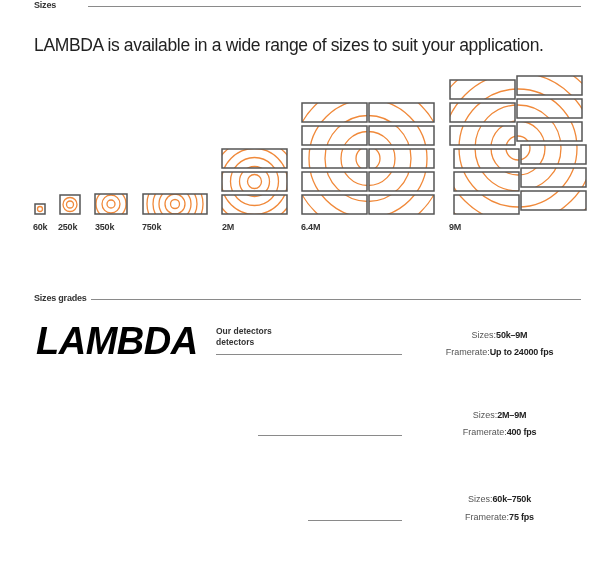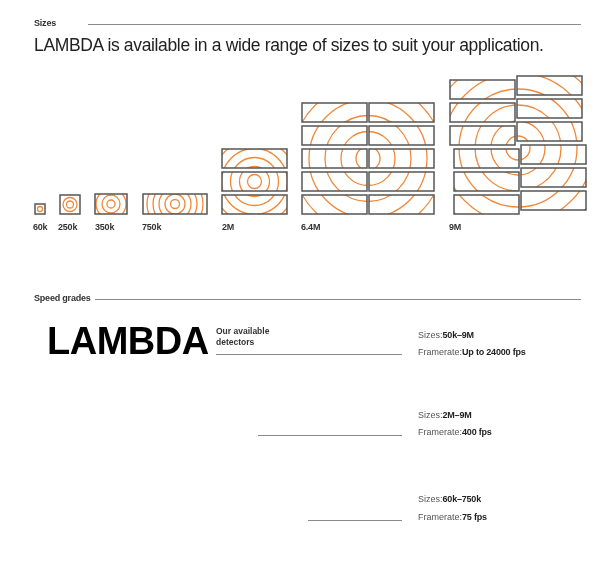--- a/index.html
+++ b/index.html
@@ -9,31 +9,31 @@
     .section-head { position: absolute; left: 34px; right: 30px; display: flex; align-items: center; }
     .section-head .label { font-size: 9px; font-weight: bold; color: #333; white-space: nowrap; letter-spacing: -0.2px; }
     .section-head .rule { flex: 1; height: 1px; background: #8a8a8a; margin-left: 4px; margin-top: 3px; }
 
     .intro { position: absolute; left: 34px; top: 35px; font-size: 17.5px; color: #222; letter-spacing: -0.35px; white-space: nowrap; }
 
     #sizes-figure { position: absolute; left: 0; top: 70px; width: 611px; height: 175px; }
     .size-label { position: absolute; font-size: 9px; font-weight: bold; color: #333; letter-spacing: -0.2px; }
 
     .grade { position: absolute; left: 34px; right: 30px; height: 50px; }
-    .grade-name { position: absolute; left: 13px; font-weight: bold; color: #000; letter-spacing: -0.5px; white-space: nowrap; }
+    .grade-name { position: absolute; left: 2px; font-weight: bold; color: #000; letter-spacing: -0.5px; white-space: nowrap; font-style: italic; }
     .grade-desc { position: absolute; font-size: 8.5px; font-weight: bold; color: #333; line-height: 11px; }
     .grade-rule { position: absolute; height: 1px; background: #8a8a8a; }
-    .spec-row { position: absolute; left: 384px; right: 0; display: flex; justify-content: flex-start; font-size: 9px; }
+    .spec-row { position: absolute; left: 384px; right: 0; display: flex; justify-content: center; font-size: 9px; }
     .spec-key { color: #555; }
     .spec-val { color: #222; font-weight: bold; letter-spacing: -0.2px; }
   </style>
 </head>
 <body>
 
-<div class="section-head" style="top:18px;gap:28px;">
+<div class="section-head" style="top:0;gap:28px;">
   <span class="label">Sizes</span>
   <span class="rule"></span>
 </div>
 
 <div class="intro">LAMBDA is available in a wide range of sizes to suit your application.</div>
 
 <svg id="sizes-figure" viewBox="0 70 611 175" xmlns="http://www.w3.org/2000/svg">
   <defs>
     <clipPath id="c60">
         <rect x="35" y="204" width="10" height="10"></rect>
@@ -173,28 +173,28 @@
 
 <span class="size-label" style="left:33px; top:222px;">60k</span>
 <span class="size-label" style="left:58px; top:222px;">250k</span>
 <span class="size-label" style="left:95px; top:222px;">350k</span>
 <span class="size-label" style="left:142px; top:222px;">750k</span>
 <span class="size-label" style="left:222px; top:222px;">2M</span>
 <span class="size-label" style="left:301px; top:222px;">6.4M</span>
 <span class="size-label" style="left:449px; top:222px;">9M</span>
 
 <div class="section-head" style="top:293px;">
-  <span class="label">Speed grades</span>
+  <span class="label">Sizes grades</span>
   <span class="rule"></span>
 </div>
 
 <div class="grade" style="top:320px;">
   <div class="grade-name" style="top:0px; font-size:38px;">LAMBDA</div>
   <div class="grade-desc" style="left:182px; top:6px;">
-    <div>Our available</div>
+    <div>Our detectors</div>
     <div>detectors</div>
   </div>
   <div class="grade-rule" style="left:182px; width:186px; top:34px;"></div>
   <div class="spec-row" style="top:10px;">
     <span class="spec-key">Sizes:</span>
     <span class="spec-val">50k–9M</span>
   </div>
   <div class="spec-row" style="top:27px;">
     <span class="spec-key">Framerate:</span>
     <span class="spec-val">Up to 24000 fps</span>

